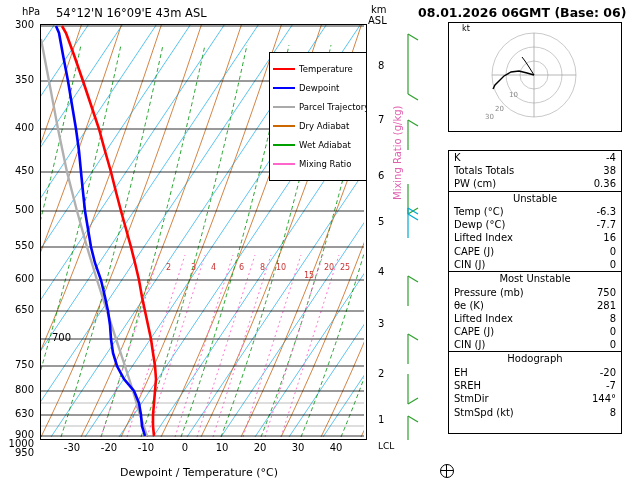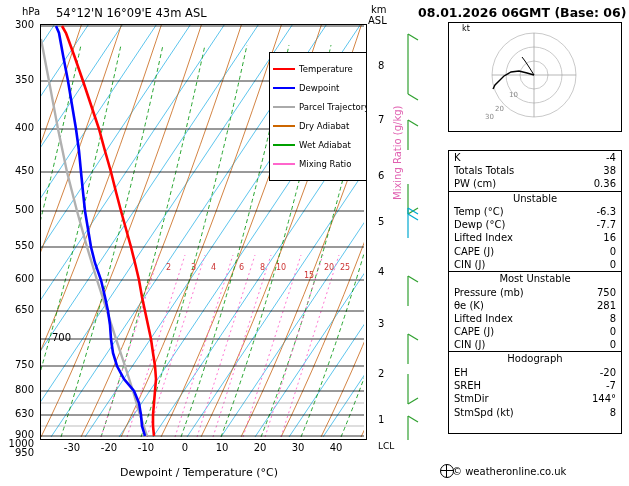--- a/index.html
+++ b/index.html
@@ -348,15 +348,14 @@
       <span class="pk">StmDir</span>
       <span class="pv">144°</span>
     </div>
     <div class="prow">
       <span class="pk">StmSpd (kt)</span>
       <span class="pv">8</span>
     </div>
   </div>
 
   <div class="abs" id="globe"></div>
-  <div class="abs" id="copy">© weatheronline.co.uk</div>
 
 </div>
 
 </body></html>

